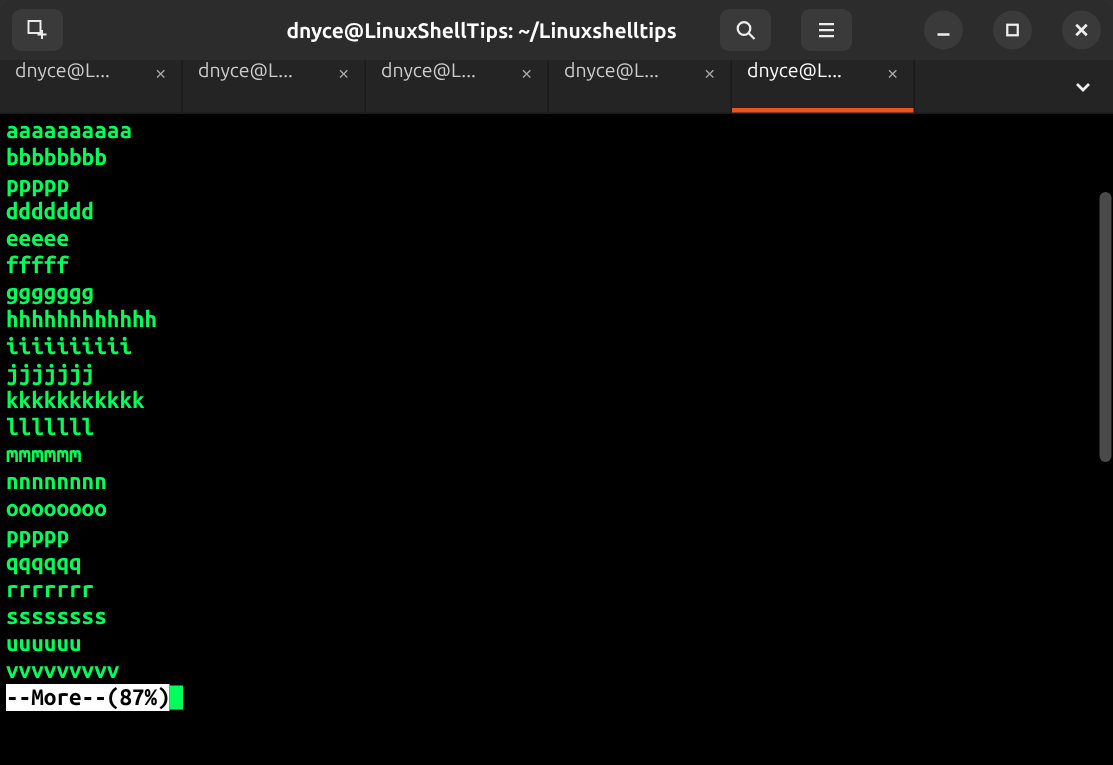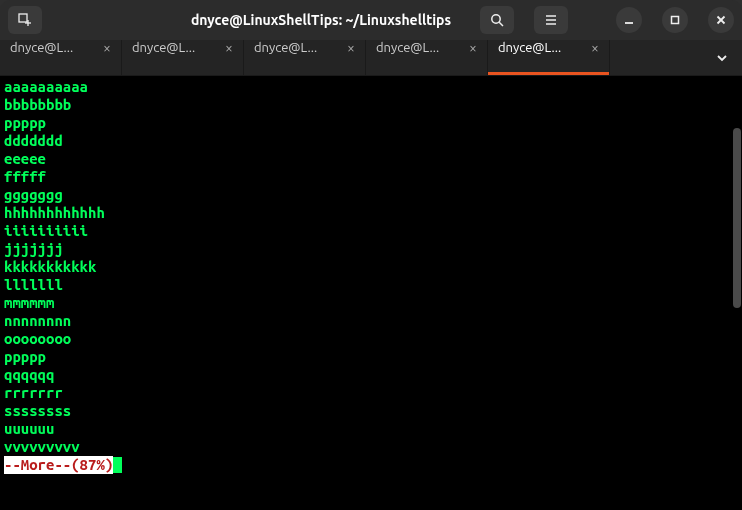--- a/index.html
+++ b/index.html
@@ -101,21 +101,21 @@
       position: relative;
       overflow: hidden;
     }
     .terminal-line {
       white-space: pre;
     }
     .bold { font-weight: bold; }
     .more-status {
       display: inline-block;
       background: #fff;
-      color: #b91c1c;
+      color: #000000;
       font-weight: bold;
     }
     .cursor {
       display: inline-block;
       width: 9px;
       height: 16px;
       background: #00ff5a;
       vertical-align: text-bottom;
     }
     .scrollbar {

